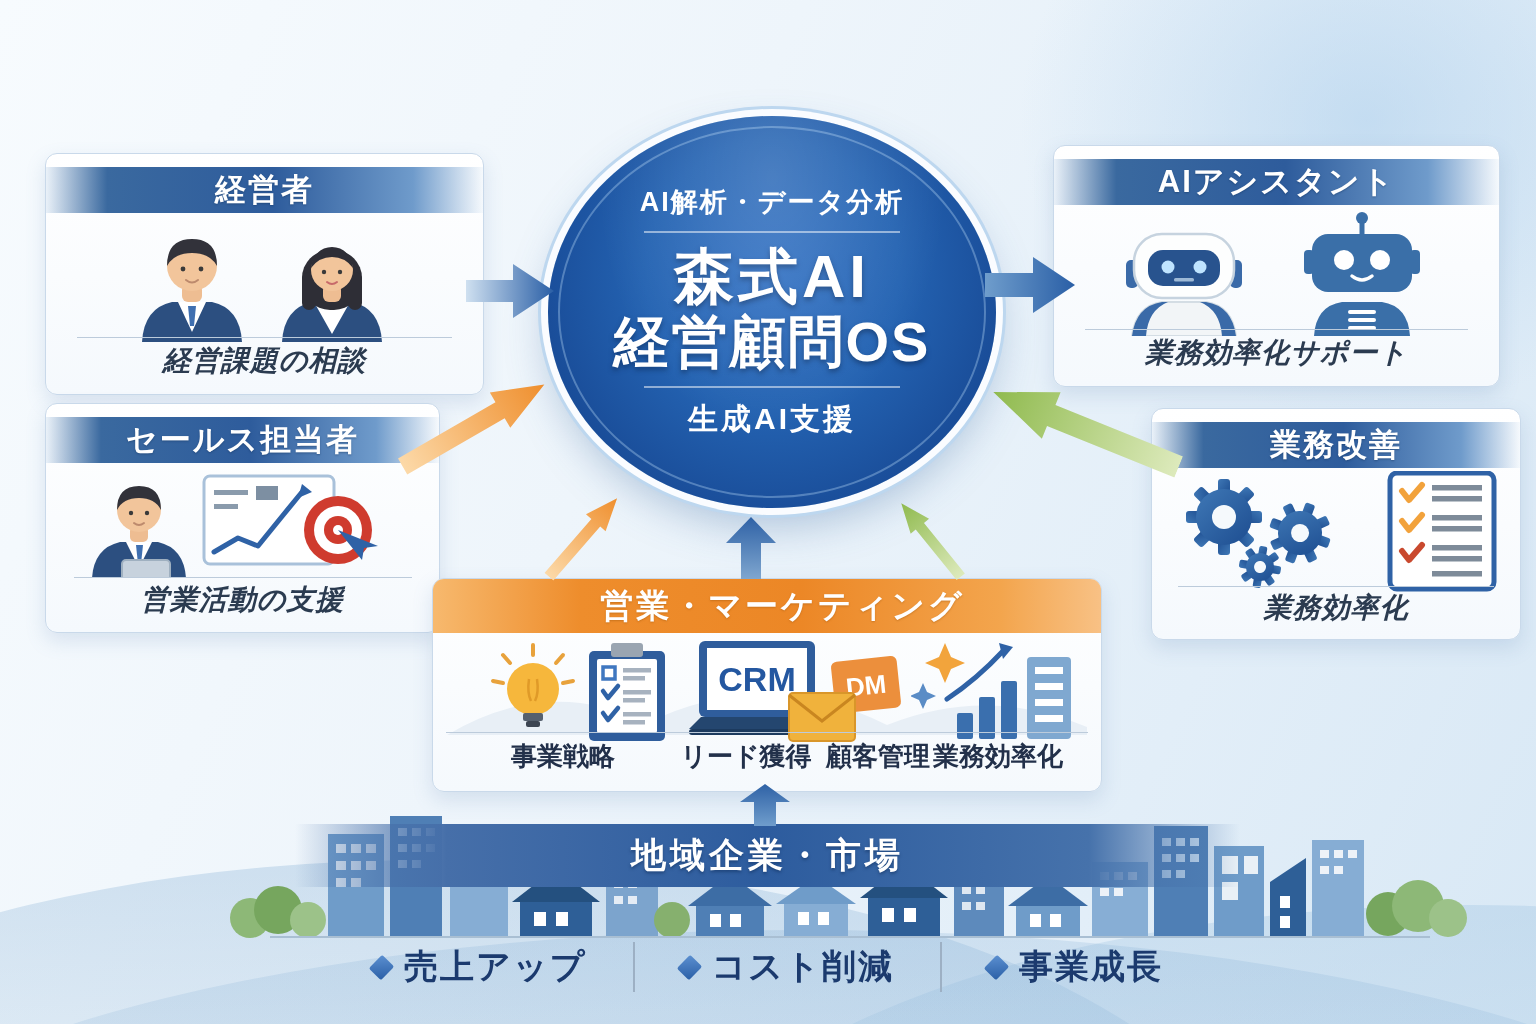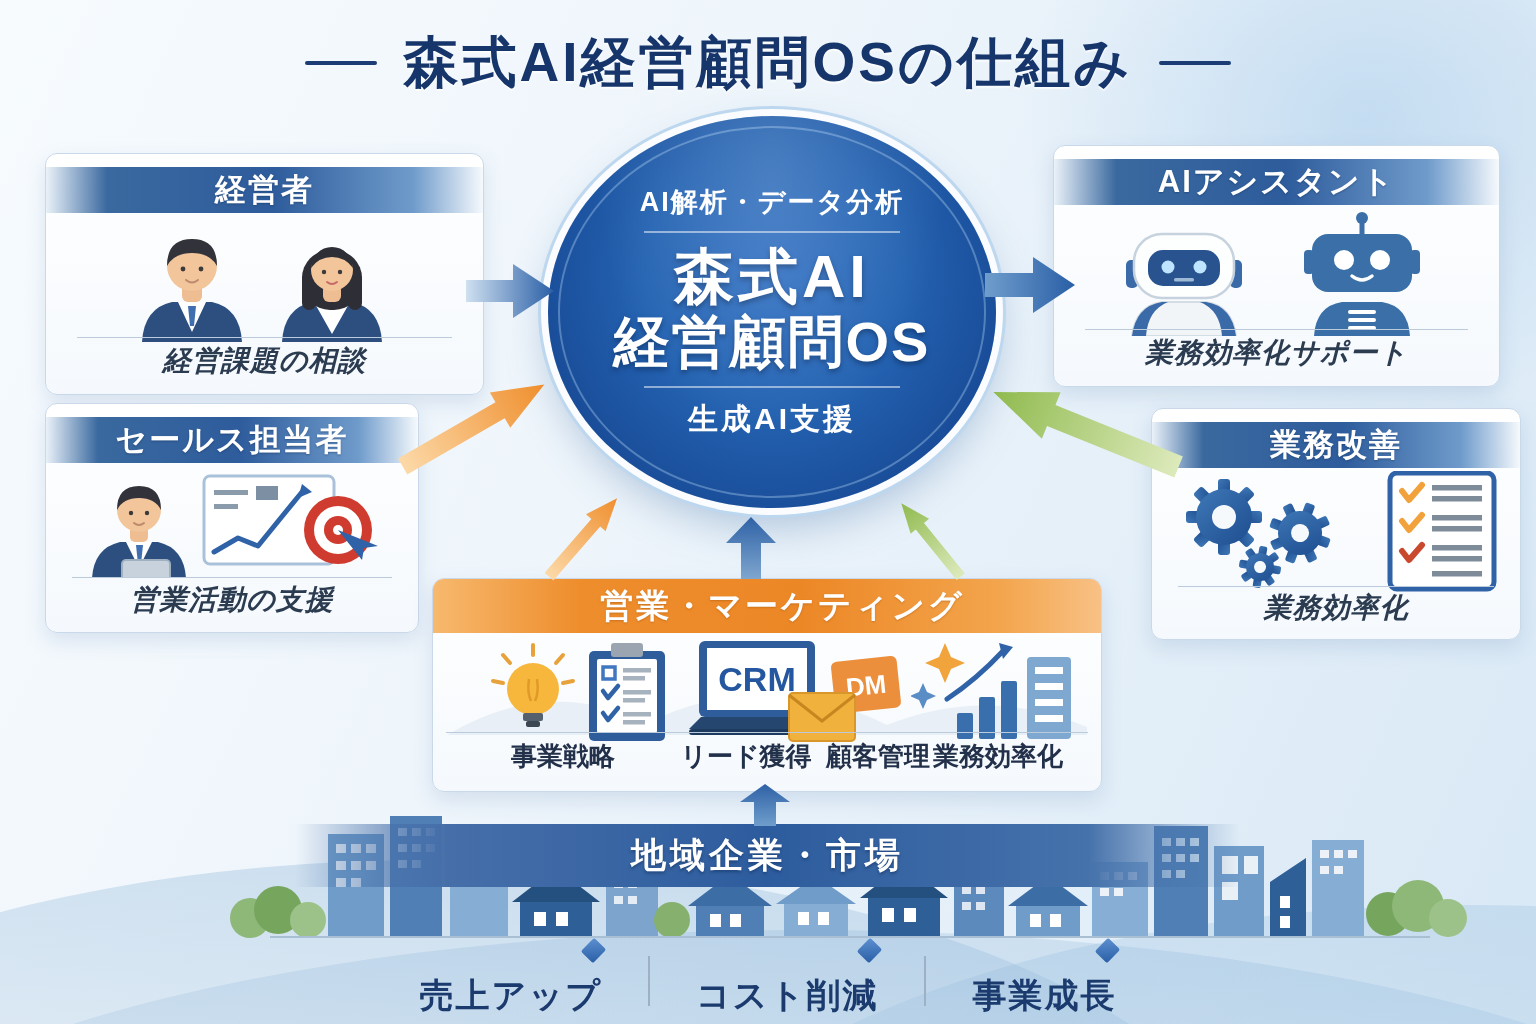--- a/index.html
+++ b/index.html
@@ -55,40 +55,35 @@
   .arrow{position:absolute;transform-origin:center;}
 
   
   .market-band{position:absolute;left:295px;top:824px;width:945px;height:63px;display:flex;align-items:center;justify-content:center;
     color:#fff;font-size:35px;font-weight:800;letter-spacing:4px;text-shadow:0 2px 3px rgba(15,45,90,.5);
     background:linear-gradient(90deg,rgba(90,135,185,0) 0%,#466fa9 16%,#2d5c9e 50%,#4672ab 84%,rgba(90,135,185,0) 100%);z-index:3;}
   .skyline{position:absolute;left:220px;top:806px;z-index:2;}
 
   
   .benefits{position:absolute;left:0;top:942px;width:100%;display:flex;align-items:center;justify-content:center;gap:46px;z-index:4;}
-  .benefit{display:flex;align-items:flex-end;gap:14px;flex-direction:column;}
+  .benefit{display:flex;align-items:center;gap:14px;}
   .benefit-diamond{width:17px;height:17px;background:linear-gradient(135deg,#5c90d1,#2a5fa6);transform:rotate(45deg) scaleY(1.12);border-radius:2px;}
   .benefit-label{font-size:34px;font-weight:800;color:#1b3a6e;letter-spacing:2px;}
   .benefit-sep{width:2px;height:50px;background:#9db0c4;}
 </style>
 </head>
 <body>
 
 <div id="stage">
 
   <div class="wave wave-a"></div>
   <div class="wave wave-b"></div>
   <div class="wave wave-c"></div>
   <div class="corner-tint"></div>
 
-  <div class="title-row">
-    <div class="title-dash"></div>
-    <div class="page-title">森式AI経営顧問OSの仕組み</div>
-    <div class="title-dash"></div>
-  </div>
 
   <div class="card" style="left:45px;top:145px;width:437px;height:240px;margin-top:8px;">
     <div class="card-header">経営者</div>
     <svg width="260" height="122" viewBox="0 0 260 122" style="position:absolute;left:88px;top:66px;">
 
       <g>
         <path d="M8,122 Q10,88 38,82 L78,82 Q106,88 108,122 Z" fill="#2c4f80"></path>
         <polygon points="44,82 72,82 58,112" fill="#ffffff"></polygon>
         <polygon points="54,86 62,86 60,106 56,106" fill="#3f6fb0"></polygon>
         <rect x="48" y="64" width="20" height="18" rx="6" fill="#eebd92"></rect>
@@ -110,21 +105,21 @@
         <path d="M37,48 a21,21 0 0 1 42,0 q-8,-11 -21,-11 q-13,0 -21,11 Z" fill="#2e2e36"></path>
         <circle cx="50" cy="52" r="2.2" fill="#3a3a3a"></circle>
           <circle cx="66" cy="52" r="2.2" fill="#3a3a3a"></circle>
         <path d="M53,62 q5,4 10,0" stroke="#c76a6a" stroke-width="2" fill="none" stroke-linecap="round"></path>
       </g>
     </svg>
     <div class="card-divider" style="bottom:56px;"></div>
     <div class="card-caption" style="bottom:14px;">経営課題の相談</div>
   </div>
 
-  <div class="card" style="left:45px;top:403px;width:372px;height:228px;">
+  <div class="card" style="left:45px;top:403px;width:372px;height:228px;padding-left:21px;">
     <div class="card-header">セールス担当者</div>
     <svg width="300" height="110" viewBox="0 0 300 110" style="position:absolute;left:40px;top:64px;">
       <g>
         <path d="M6,110 Q8,80 34,74 L72,74 Q98,80 100,110 Z" fill="#2c4f80"></path>
         <polygon points="40,74 66,74 53,100" fill="#ffffff"></polygon>
         <polygon points="50,77 57,77 55,96 52,96" fill="#3f6fb0"></polygon>
         <rect x="44" y="58" width="18" height="16" rx="5" fill="#eebd92"></rect>
         <circle cx="53" cy="42" r="22" fill="#f2c59b"></circle>
         <path d="M31,42 q0,-24 22,-24 q22,0 22,24 q-6,-12 -22,-12 q-16,0 -22,12 Z" fill="#32323a"></path>
         <circle cx="45" cy="45" r="2.2" fill="#3a3a3a"></circle>

